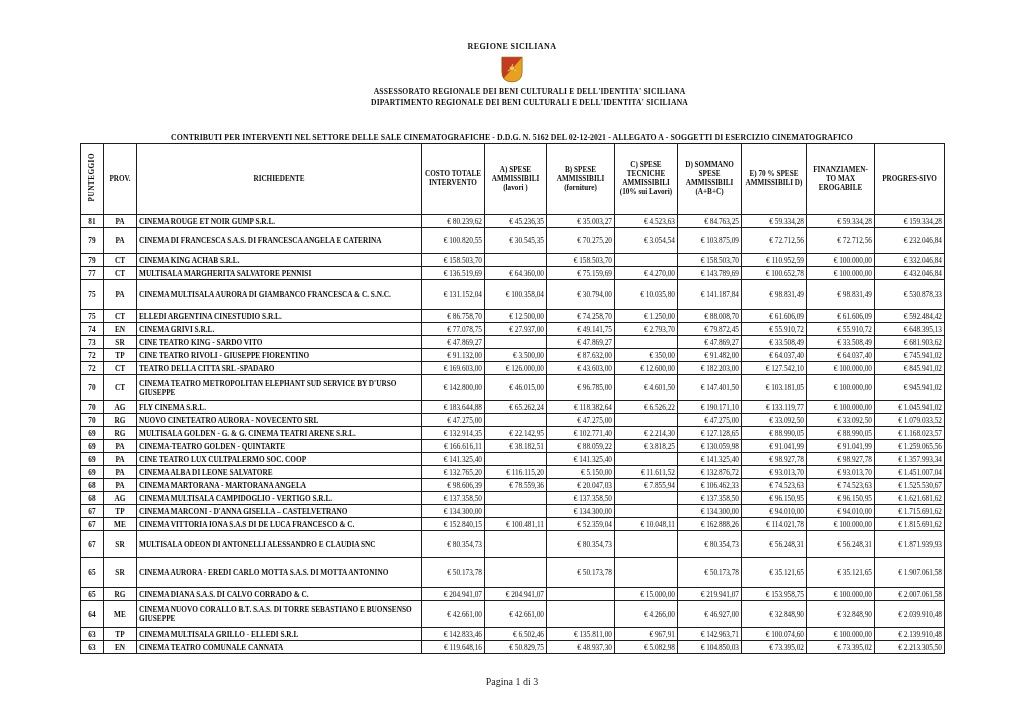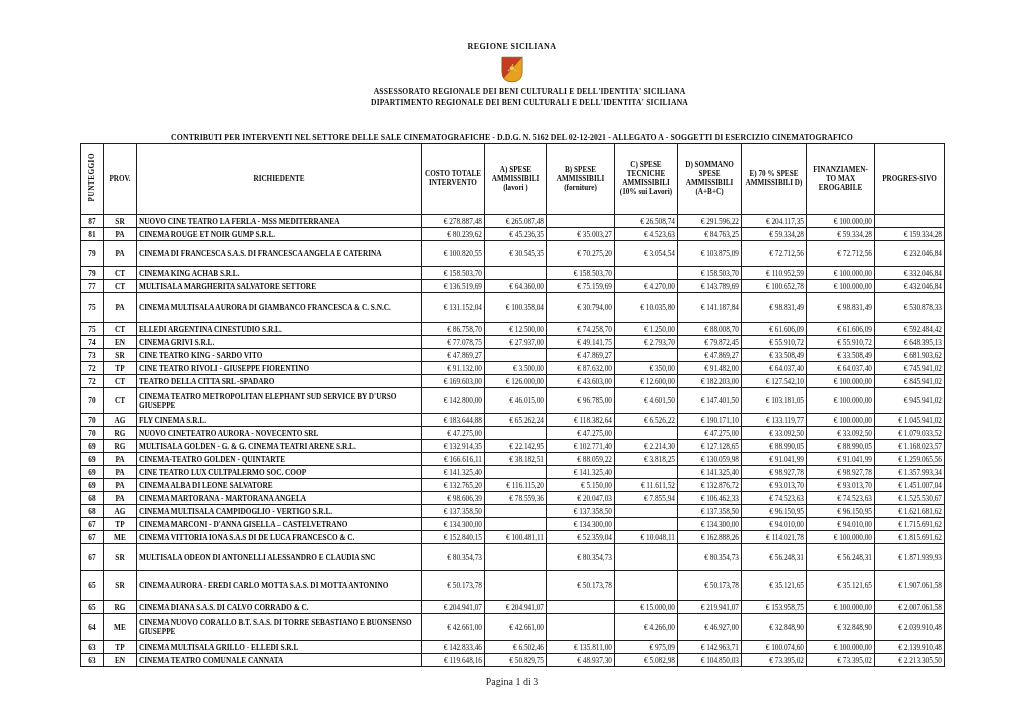--- a/index.html
+++ b/index.html
@@ -95,33 +95,20 @@
           <th>B) SPESE AMMISSIBILI (forniture)</th>
           <th>C) SPESE TECNICHE AMMISSIBILI (10% sui Lavori)</th>
           <th>D) SOMMANO SPESE AMMISSIBILI (A+B+C)</th>
           <th>E) 70 % SPESE AMMISSIBILI D)</th>
           <th>FINANZIAMEN-TO MAX EROGABILE</th>
           <th>PROGRES-SIVO</th>
         </tr>
     </thead>
     <tbody id="table-body">
         <tr>
-          <td class="c0">87</td>
-          <td class="c1">SR</td>
-          <td class="c2">NUOVO CINE TEATRO LA FERLA - MSS MEDITERRANEA</td>
-          <td class="c3">€ 278.887,48</td>
-          <td class="c4">€ 265.087,48</td>
-          <td class="c5"></td>
-          <td class="c6">€ 26.508,74</td>
-          <td class="c7">€ 291.596,22</td>
-          <td class="c8">€ 204.117,35</td>
-          <td class="c9">€ 100.000,00</td>
-          <td class="c10"></td>
-        </tr>
-        <tr>
           <td class="c0">81</td>
           <td class="c1">PA</td>
           <td class="c2">CINEMA ROUGE ET NOIR GUMP S.R.L.</td>
           <td class="c3">€ 80.239,62</td>
           <td class="c4">€ 45.236,35</td>
           <td class="c5">€ 35.003,27</td>
           <td class="c6">€ 4.523,63</td>
           <td class="c7">€ 84.763,25</td>
           <td class="c8">€ 59.334,28</td>
           <td class="c9">€ 59.334,28</td>
@@ -149,21 +136,21 @@
           <td class="c5">€ 158.503,70</td>
           <td class="c6"></td>
           <td class="c7">€ 158.503,70</td>
           <td class="c8">€ 110.952,59</td>
           <td class="c9">€ 100.000,00</td>
           <td class="c10">€ 332.046,84</td>
         </tr>
         <tr>
           <td class="c0">77</td>
           <td class="c1">CT</td>
-          <td class="c2">MULTISALA MARGHERITA SALVATORE SETTORE</td>
+          <td class="c2">MULTISALA MARGHERITA SALVATORE PENNISI</td>
           <td class="c3">€ 136.519,69</td>
           <td class="c4">€ 64.360,00</td>
           <td class="c5">€ 75.159,69</td>
           <td class="c6">€ 4.270,00</td>
           <td class="c7">€ 143.789,69</td>
           <td class="c8">€ 100.652,78</td>
           <td class="c9">€ 100.000,00</td>
           <td class="c10">€ 432.046,84</td>
         </tr>
         <tr style="height: 30px;">
@@ -439,21 +426,21 @@
           <td class="c9">€ 32.848,90</td>
           <td class="c10">€ 2.039.910,48</td>
         </tr>
         <tr>
           <td class="c0">63</td>
           <td class="c1">TP</td>
           <td class="c2">CINEMA MULTISALA GRILLO - ELLEDI S.R.L</td>
           <td class="c3">€ 142.833,46</td>
           <td class="c4">€ 6.502,46</td>
           <td class="c5">€ 135.811,00</td>
-          <td class="c6">€ 975,09</td>
+          <td class="c6">€ 967,91</td>
           <td class="c7">€ 142.963,71</td>
           <td class="c8">€ 100.074,60</td>
           <td class="c9">€ 100.000,00</td>
           <td class="c10">€ 2.139.910,48</td>
         </tr>
         <tr>
           <td class="c0">63</td>
           <td class="c1">EN</td>
           <td class="c2">CINEMA TEATRO COMUNALE CANNATA</td>
           <td class="c3">€ 119.648,16</td>

